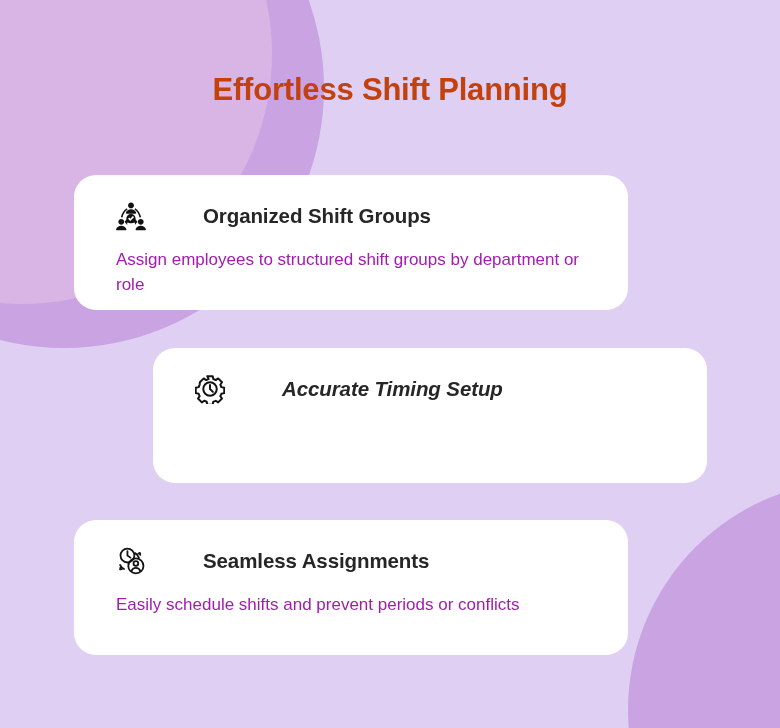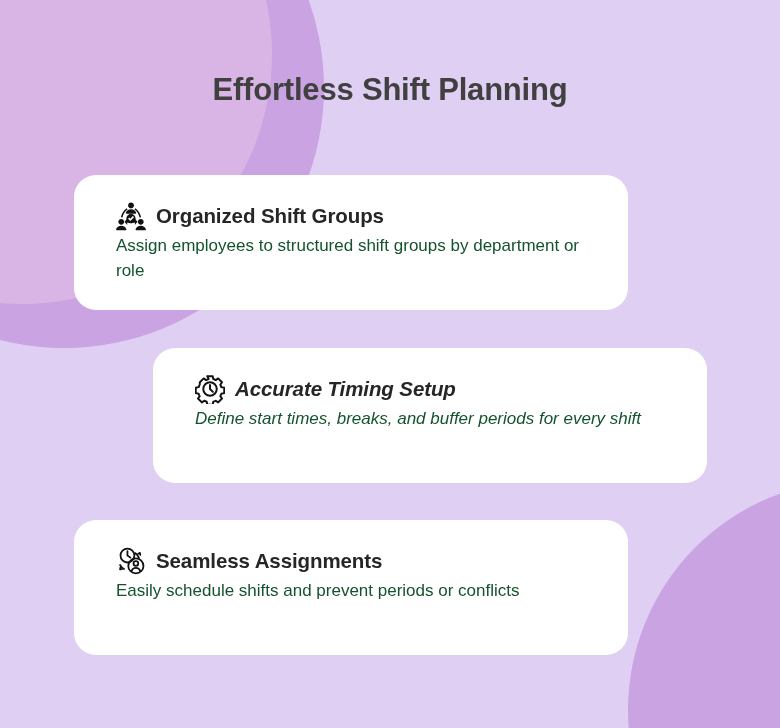--- a/index.html
+++ b/index.html
@@ -53,21 +53,21 @@
   
   .page-title {
     position: absolute;
     left: 0;
     top: 68px;
     width: 780px;
     text-align: center;
     font-size: 31px;
     font-weight: bold;
     letter-spacing: -0.2px;
-    color: #404040;
+    color: #c2410c;
     line-height: 44px;
   }
 
   
   .card {
     position: absolute;
     width: 554px;
     height: 135px;
     background: #ffffff;
     border-radius: 22px;
@@ -92,27 +92,28 @@
     color: #121212;
   }
   .card-icon svg { display: block; width: 30px; height: 30px; }
 
   .card-title {
     font-size: 20.5px;
     font-weight: bold;
     color: #262626;
     letter-spacing: -0.1px;
     white-space: nowrap;
+    margin-left: 47px;
   }
 
   .card-desc {
-    margin-top: 0;
+    margin-top: 14px;
     font-size: 17px;
     line-height: 25px;
-    color: #14532d;
+    color: #a21caf;
     max-width: 470px;
   }
 </style>
 </head>
 <body>
 
 <div class="stage">
 
   <div class="blob blob-tl-outer"></div>
   <div class="blob blob-tl-inner"></div>
@@ -147,21 +148,20 @@
     <div class="card-head">
       <span class="card-icon">
         <svg viewBox="0 0 32 32" fill="none" stroke="currentColor" stroke-width="2.1" aria-hidden="true">
           <path d="M13.1 2.3h5.8l.6 3.1a10.9 10.9 0 0 1 2.6 1.1l2.6-1.8 4.1 4.1-1.8 2.6c.5.8.8 1.7 1.1 2.6l3.1.6v5.8l-3.1.6c-.3.9-.6 1.8-1.1 2.6l1.8 2.6-4.1 4.1-2.6-1.8c-.8.5-1.7.8-2.6 1.1l-.6 3.1h-5.8l-.6-3.1a10.9 10.9 0 0 1-2.6-1.1l-2.6 1.8-4.1-4.1 1.8-2.6a10.9 10.9 0 0 1-1.1-2.6l-3.1-.6v-5.8l3.1-.6c.3-.9.6-1.8 1.1-2.6L5.2 8.8l4.1-4.1 2.6 1.8c.8-.5 1.7-.8 2.6-1.1z" stroke-linejoin="round"></path>
           <circle cx="16" cy="16" r="7.2"></circle>
           <path d="M16 11.6V16l3.1 3.1" stroke-linecap="round"></path>
         </svg>
       </span>
       <span class="card-title">Accurate Timing Setup</span>
     </div>
-    <div class="card-desc">Define start times, breaks, and buffer periods for every shift</div>
   </div>
 
   <div class="card card-3">
     <div class="card-head">
       <span class="card-icon">
         <svg viewBox="0 0 32 32" fill="none" stroke="currentColor" stroke-width="1.9" aria-hidden="true">
           <circle cx="12.2" cy="10.2" r="7.4"></circle>
           <path d="M12.2 5.6v4.6l3.2 2.2" stroke-linecap="round"></path>
           <path d="M20.4 7.6c1.9 1.1 3.3 2.8 4 4.8" stroke-linecap="round"></path>
           <path d="M23.6 8.2l1.9-.9.4 2.2" stroke-linecap="round" stroke-linejoin="round"></path>

